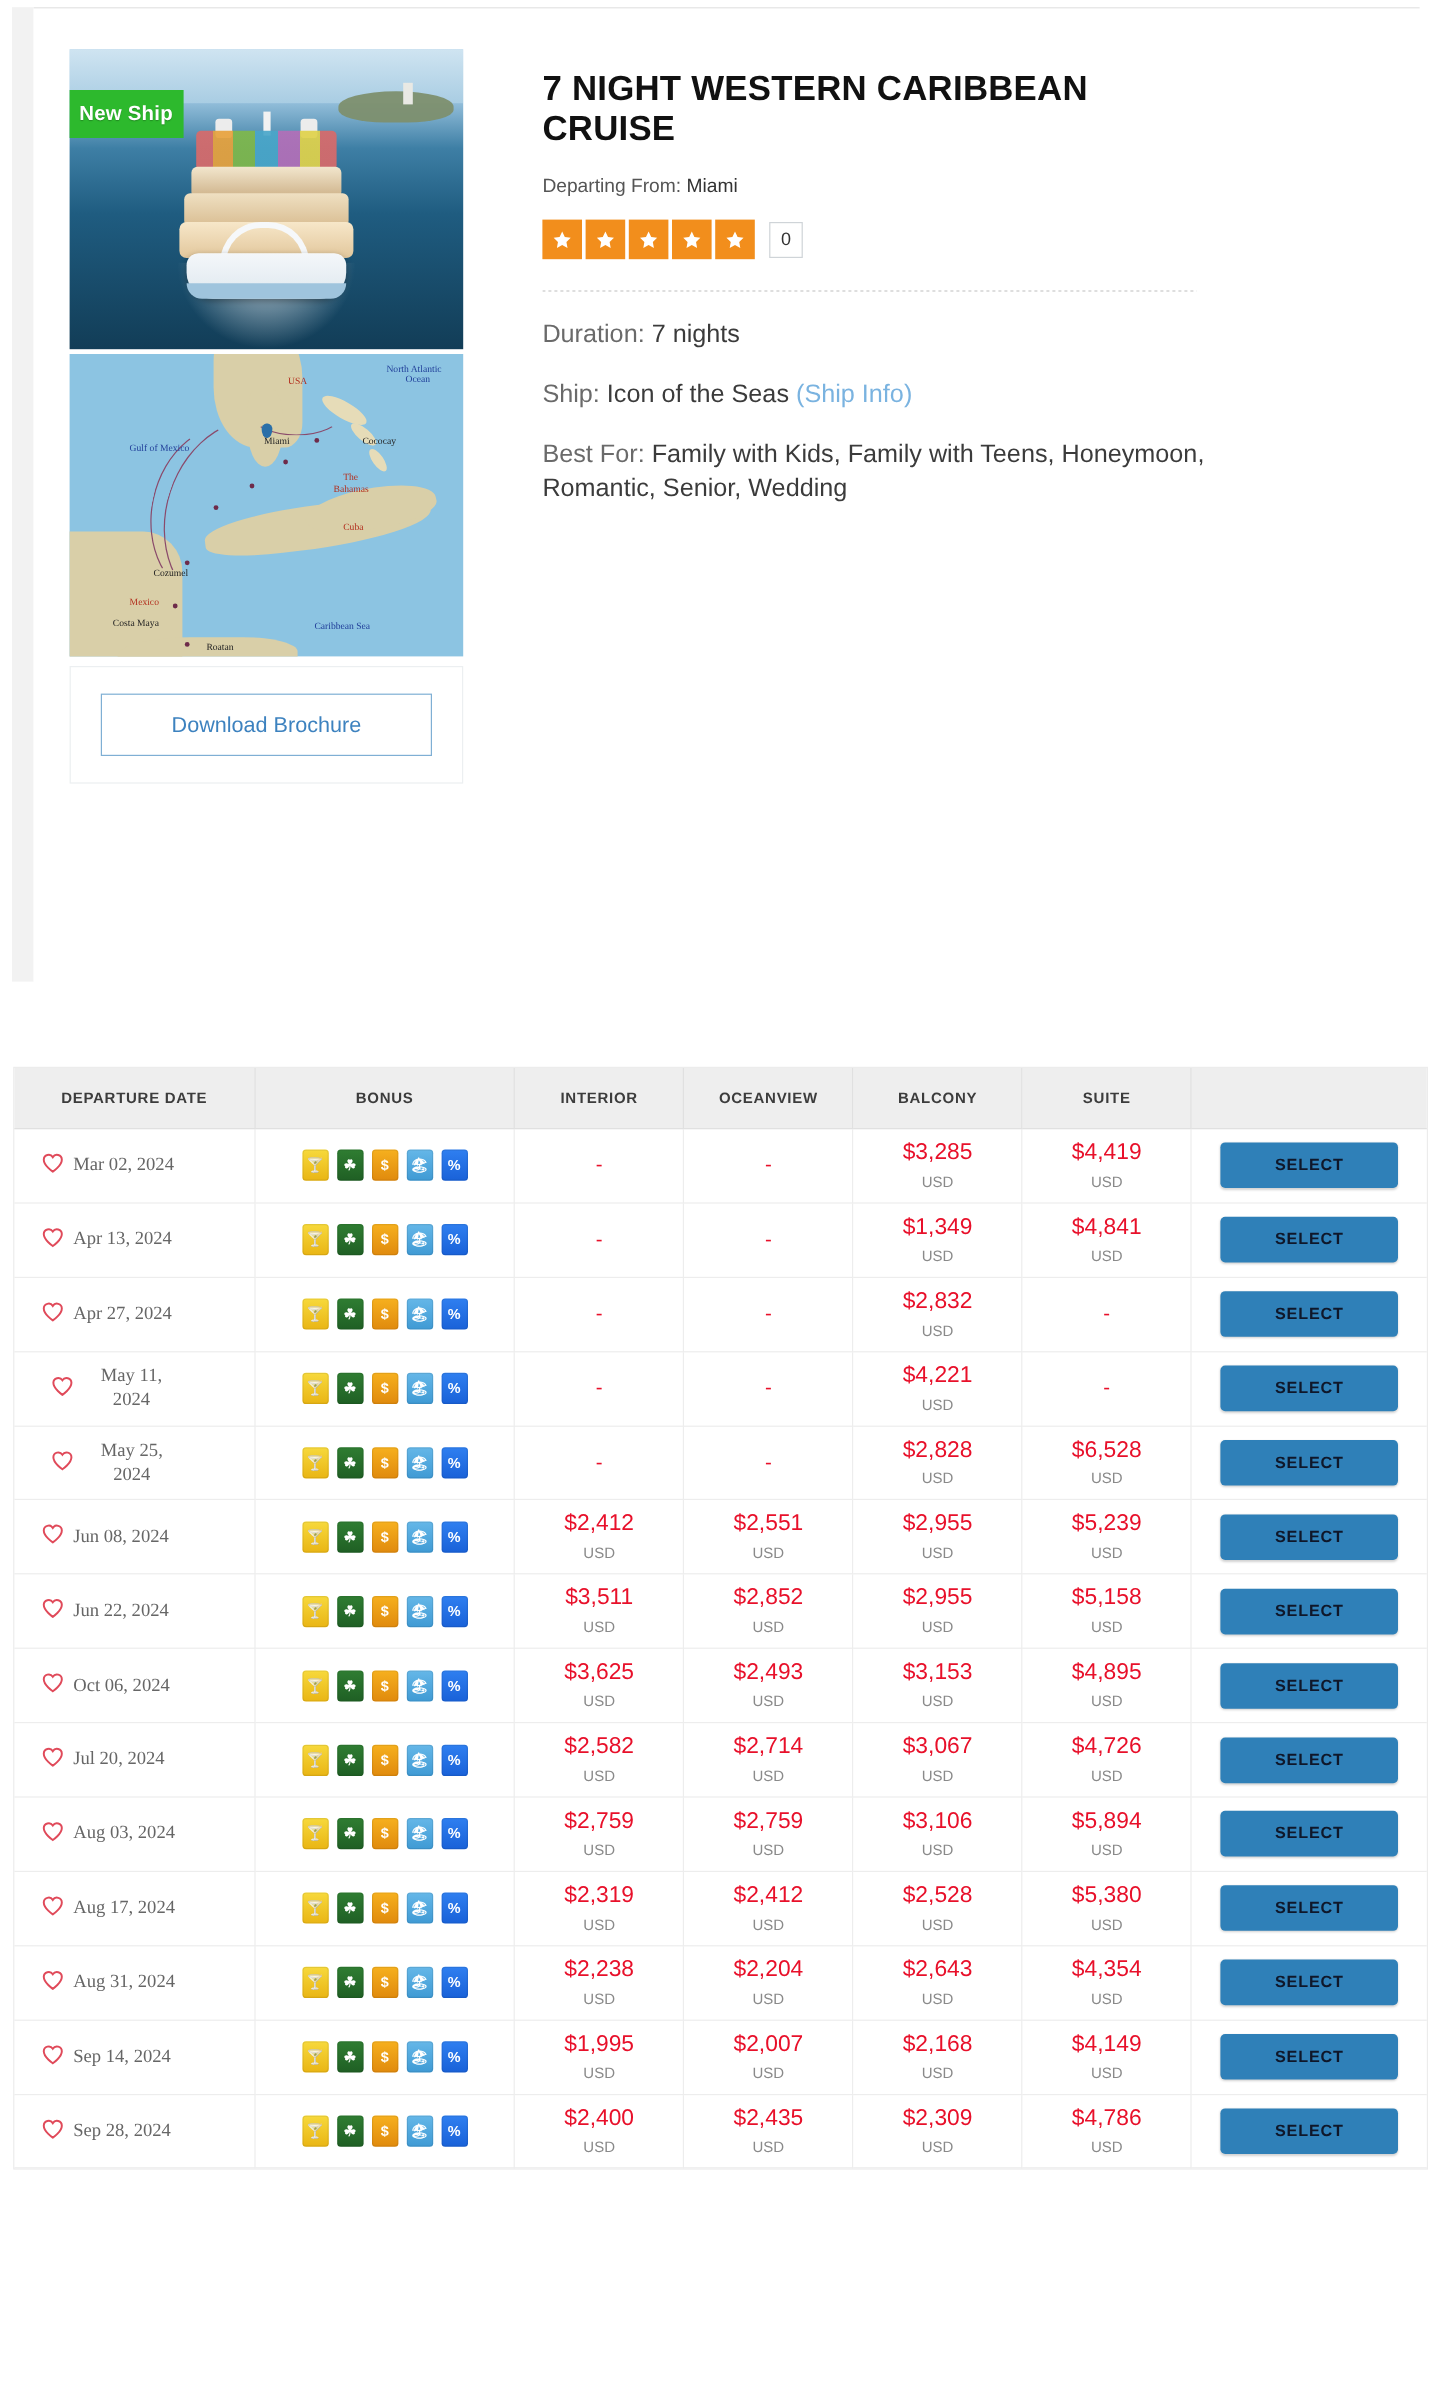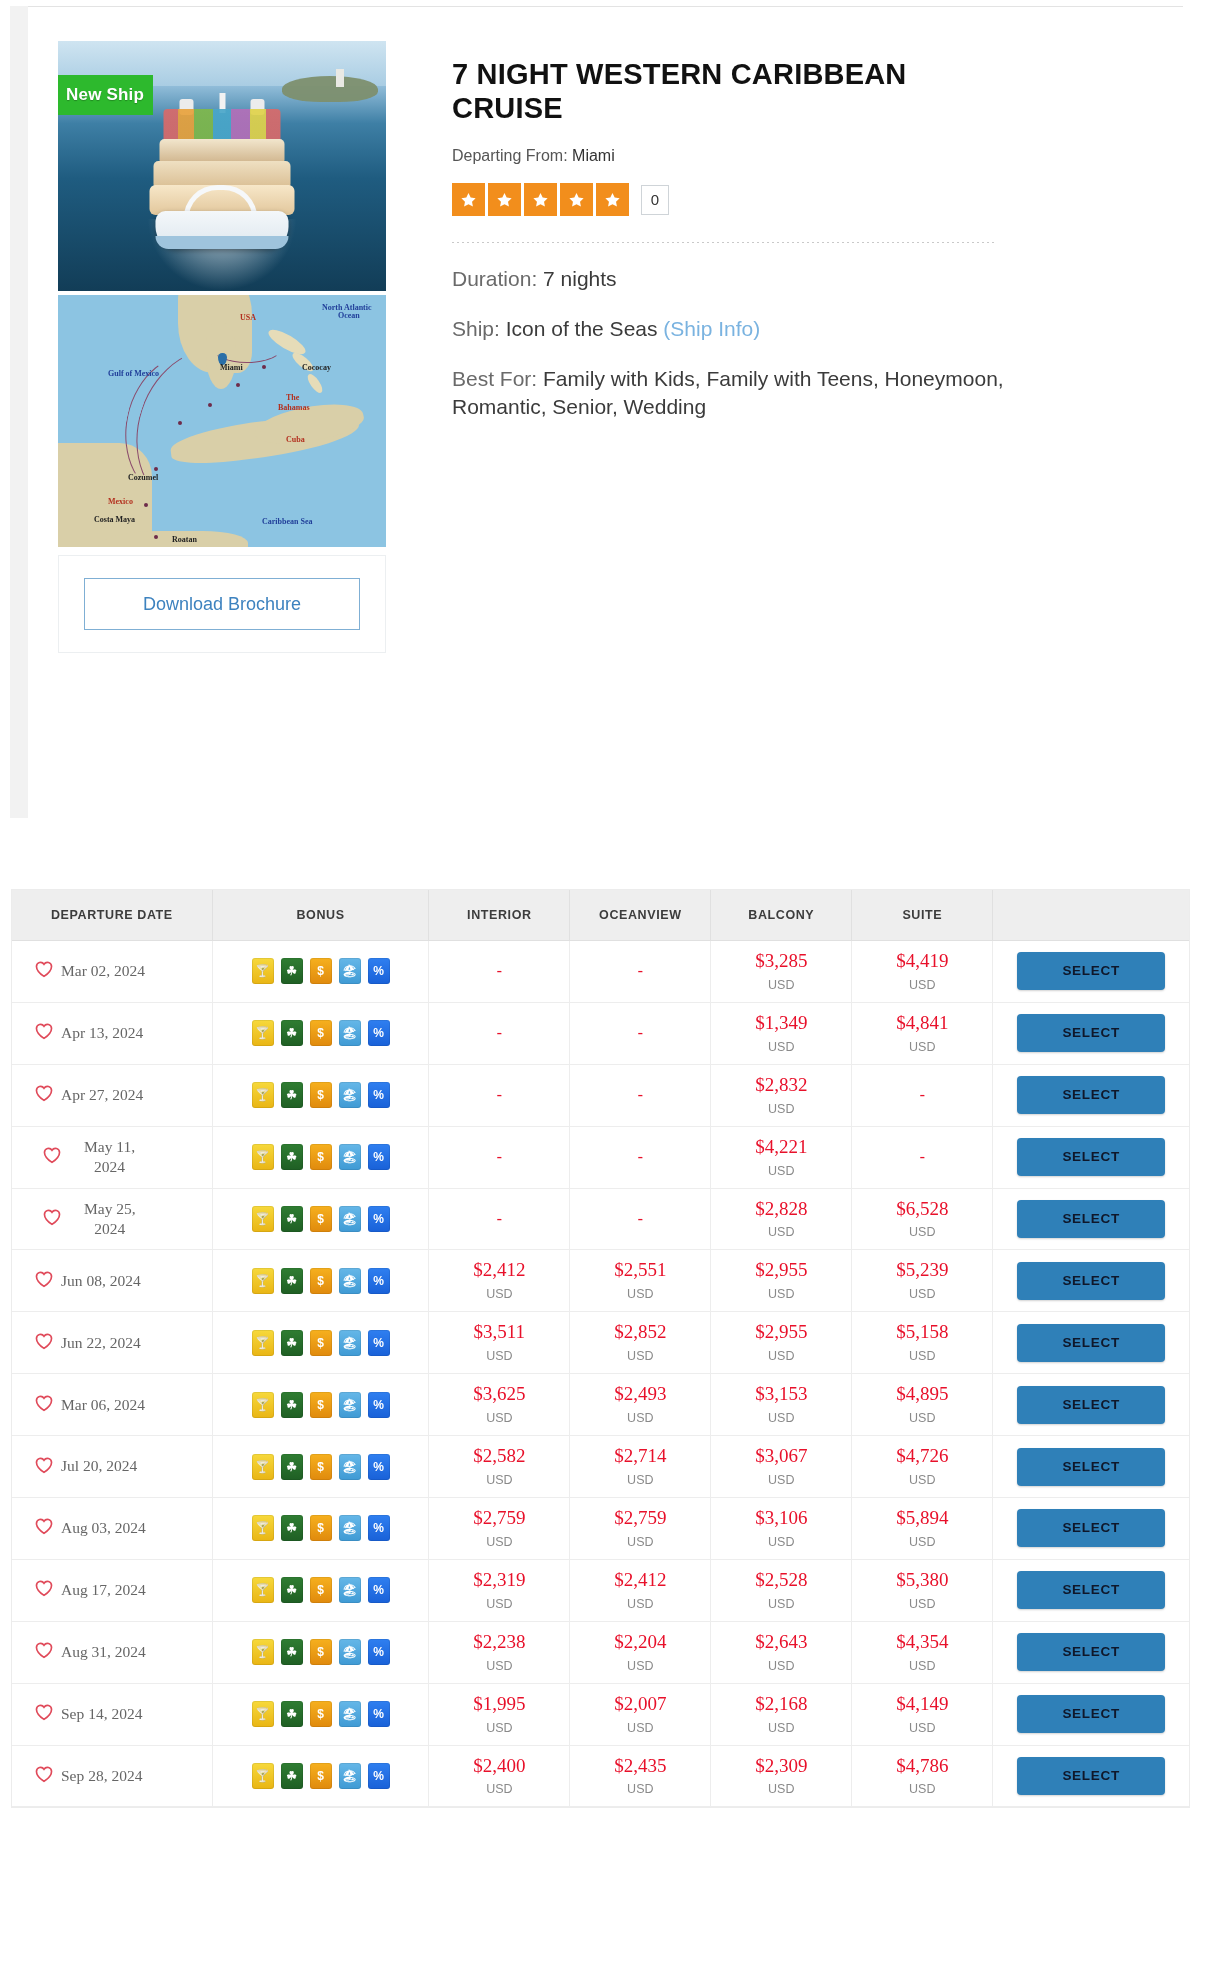--- a/index.html
+++ b/index.html
@@ -89,21 +89,21 @@
   .land { position:absolute; background:#d9cfa8; }
   .m-usa { left:120px; top:-26px; width:74px; height:104px; border-radius:30% 44% 20% 48%; }
   .m-fl  { left:148px; top:28px; width:30px; height:66px; border-radius:30% 40% 50% 50%; }
   .m-cuba{ left:112px; top:126px; width:190px; height:36px; border-radius:60% 50% 70% 40%; transform:rotate(-7deg); }
   .m-cuba2{ left:196px; top:112px; width:110px; height:34px; border-radius:50% 60% 40% 60%; transform:rotate(-12deg); }
   .m-yuc { left:-14px; top:148px; width:108px; height:112px; border-radius:12% 30% 6% 0; }
   .m-bah1{ left:208px; top:40px; width:42px; height:14px; border-radius:50%; transform:rotate(30deg); background:#e6dcb8;}
   .m-bah2{ left:232px; top:62px; width:26px; height:10px; border-radius:50%; transform:rotate(40deg); background:#e6dcb8;}
   .m-bah3{ left:246px; top:84px; width:22px; height:9px; border-radius:50%; transform:rotate(55deg); background:#e6dcb8;}
   .m-hon { left:40px; top:236px; width:150px; height:40px; border-radius:40% 30% 10% 10%; }
-  .maplbl { position:absolute; font-size:8px; font-weight:bold; font-family:"Liberation Serif", serif;padding-left:32px; }
+  .maplbl { position:absolute; font-size:8px; font-weight:normal; font-family:"Liberation Serif", serif;padding-left:32px; }
   .lbl-blue { color:#22409a; }
   .lbl-red  { color:#b3301f; }
   .lbl-dark { color:#222; }
   .route { position:absolute; border:1px solid #8a4a6b; border-color:#8a4a6b transparent transparent transparent; }
   .r1 { left:68px; top:58px; width:120px; height:150px; border-radius:50%; transform:rotate(12deg);
         border-width:1.3px; border-style:solid; border-color:transparent transparent transparent #8a4a6b; }
   .r2 { left:80px; top:52px; width:138px; height:168px; border-radius:50%; transform:rotate(18deg);
         border-width:1.3px; border-style:solid; border-color:transparent transparent transparent #8a4a6b; }
   .r3 { left:152px; top:34px; width:74px; height:34px; border-radius:50%;
         border-width:1.3px; border-style:solid; border-color:transparent transparent #8a4a6b transparent; }
@@ -182,21 +182,21 @@
     display:flex; align-items:center; justify-content:center;
     font-size:12px; font-weight:bold; color:#fff;
     box-shadow:inset 0 0 0 1px rgba(0,0,0,.08);
   }
   .bi-drink { background:linear-gradient(#f7d93c,#e9b514); }
   .bi-tree  { background:linear-gradient(#2f7d32,#1f5f24); }
   .bi-money { background:linear-gradient(#f6b01e,#e08a0d); }
   .bi-paint { background:linear-gradient(#65b7e8,#3f9ad4); }
   .bi-pct   { background:linear-gradient(#2f7ff0,#1961d8); }
 
-  .price { color:#e8102a; font-size:19px; font-weight:normal; line-height:1.1;font-family:Liberation Serif, serif; }
+  .price { color:#e8102a; font-size:19px; font-weight:normal; line-height:1.1; }
   .cur { color:#8a8a8a; font-size:12.5px; margin-top:6px; display:block; }
   .dash { color:#e8102a; font-size:17px; }
 
   .select-btn {
     display:inline-block; width:148px; height:38px; line-height:38px;
     background:#2f80b8; color:#0f172a; font-size:13.5px; font-weight:bold;
     letter-spacing:.7px; border-radius:4px; text-align:center; cursor:pointer;
     box-shadow:0 1px 2px rgba(0,0,0,.18);
   }
 </style>
@@ -579,21 +579,21 @@
               <span class="cur">USD</span>
             </td>
             <td><div class="select-btn">SELECT</div></td>
           </tr>
           <tr>
             <td>
               <div class="date-cell">
                 <span class="heart"><svg width="20" height="18" viewBox="0 0 24 22">
                     <path fill="none" stroke="#e04a5a" stroke-width="2" d="M12 20S2.8 13.8 2.8 7.8A5 5 0 0 1 12 5.2 5 5 0 0 1 21.2 7.8C21.2 13.8 12 20 12 20z"></path>
                   </svg></span>
-                <span class="date-txt">Mar 06, 2024</span>
+                <span class="date-txt">Oct 06, 2024</span>
               </div>
             </td>
             <td>
               <div class="bonus-cell">
                 <span class="bicon bi-drink">🍸</span>
                 <span class="bicon bi-tree">☘</span>
                 <span class="bicon bi-money">$</span>
                 <span class="bicon bi-paint">🏖</span>
                 <span class="bicon bi-pct">%</span>
               </div>

